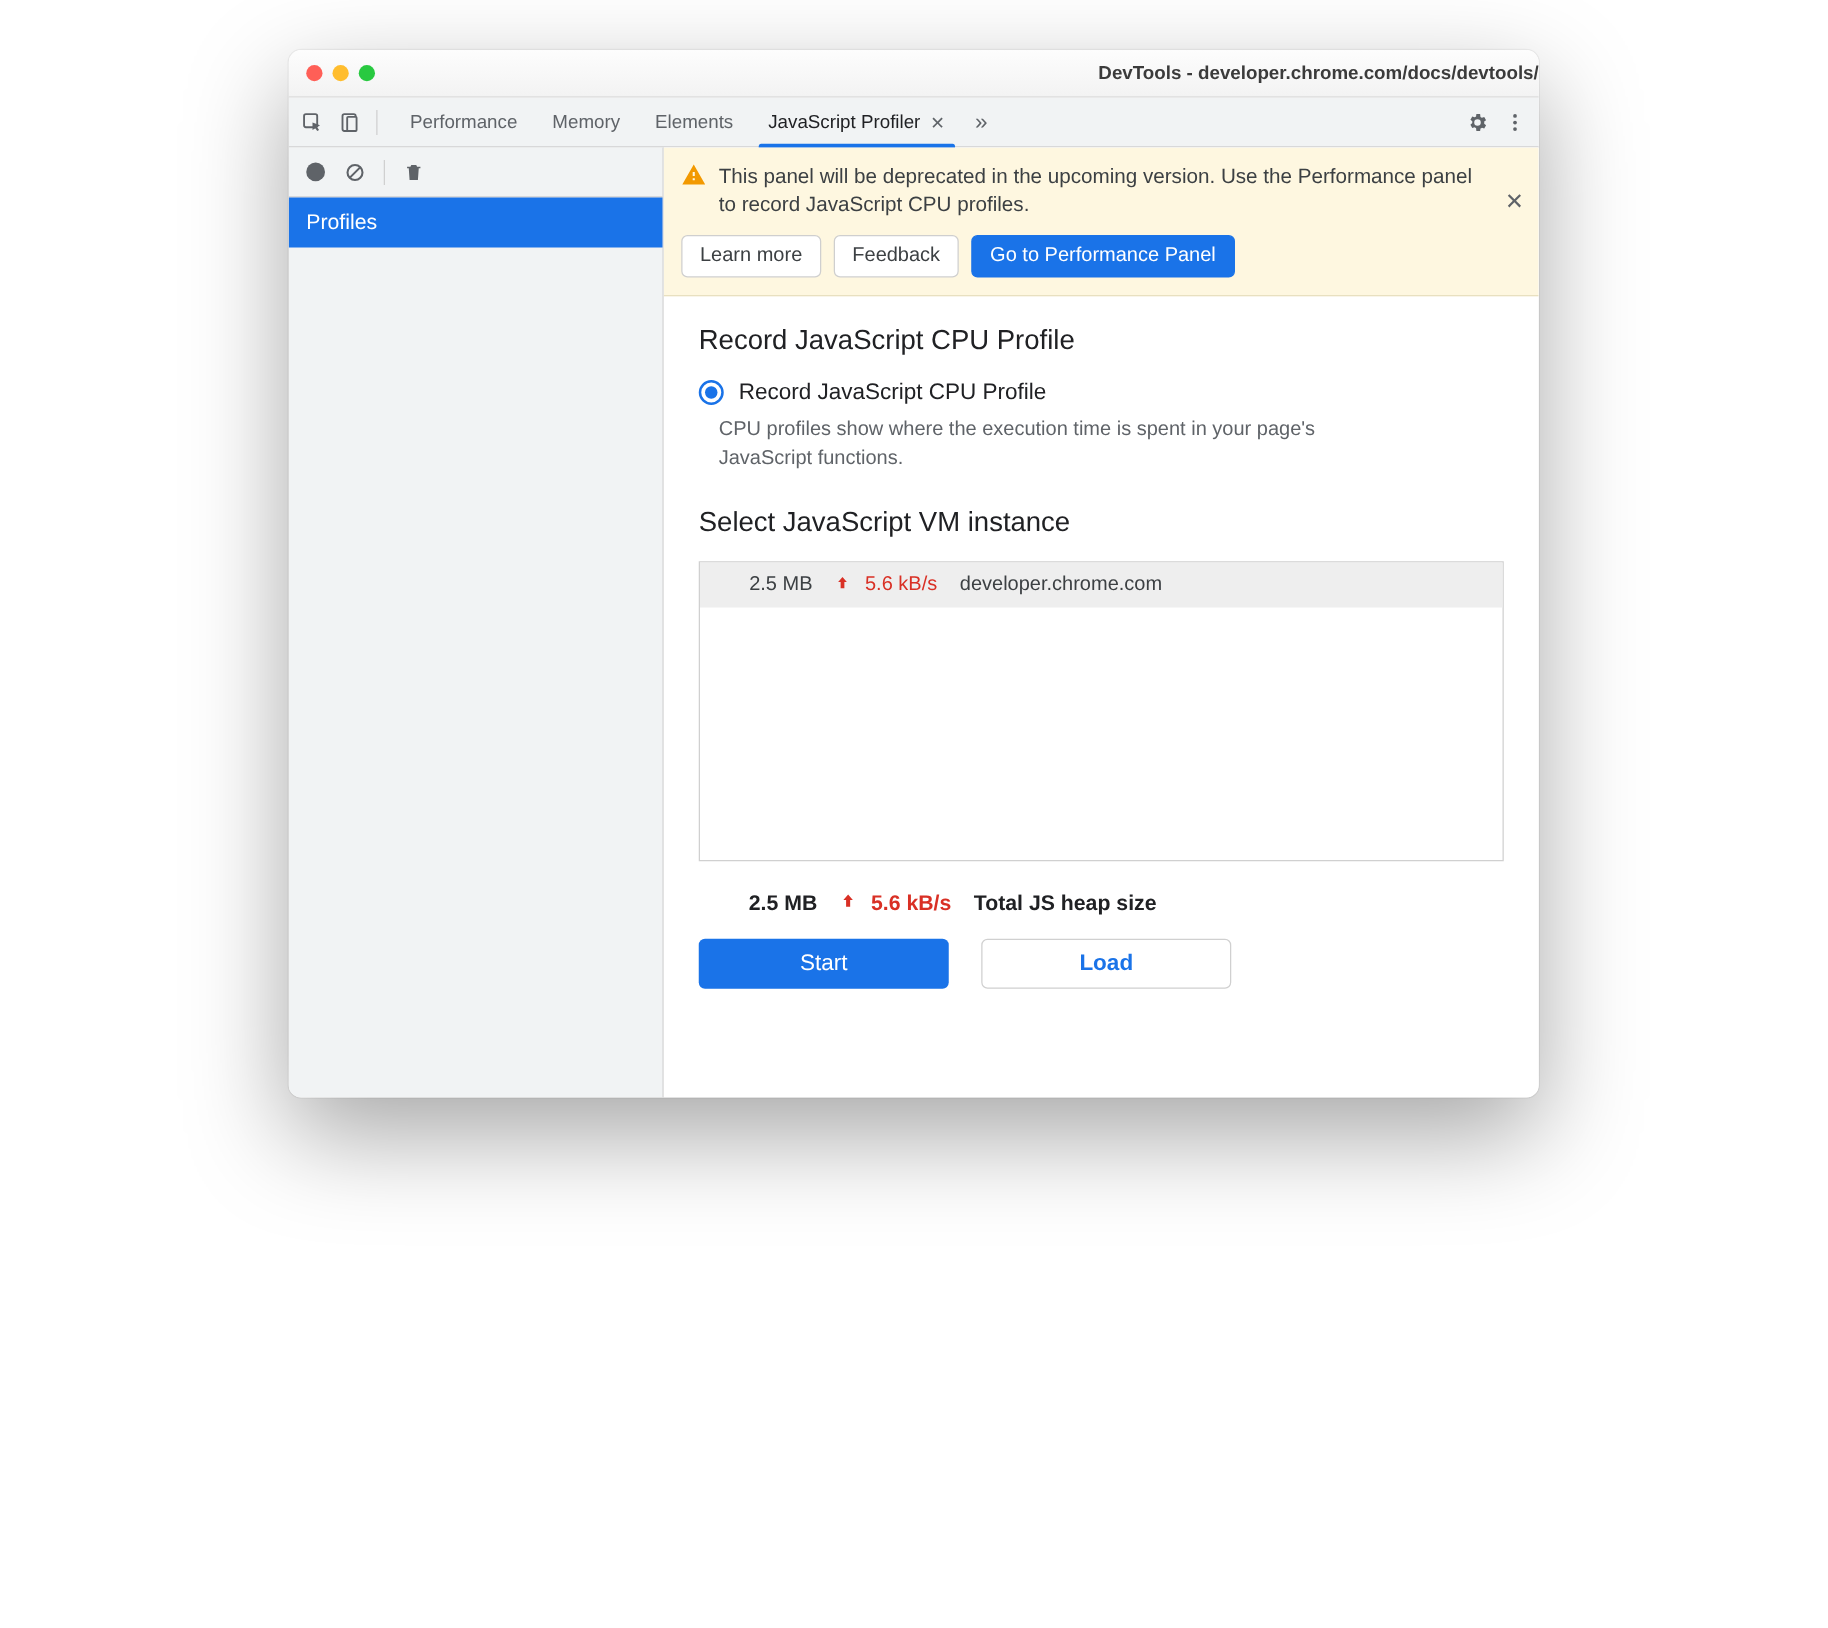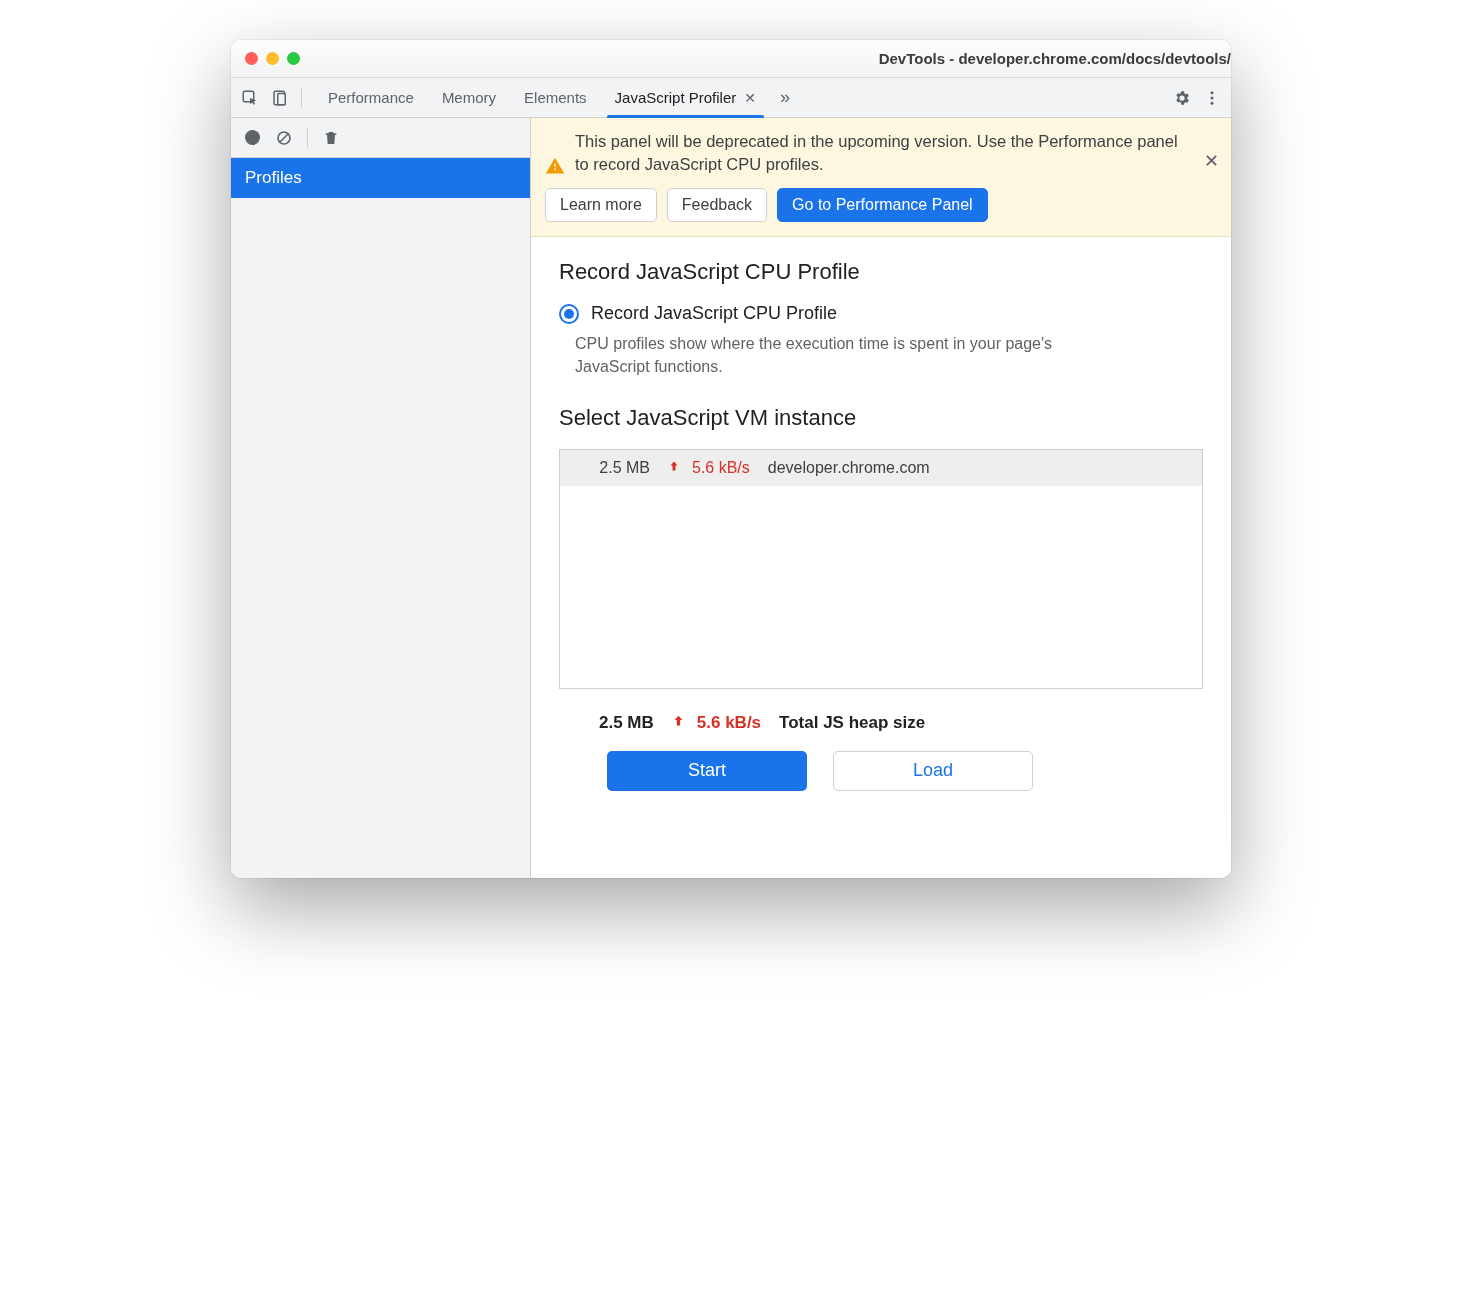--- a/index.html
+++ b/index.html
@@ -76,21 +76,21 @@
   .sidebar-item {
     background:#1a73e8; color:#fff; font-size:17px; padding:10px 14px;
     cursor:pointer;
   }
   
   .content { flex:1; display:flex; flex-direction:column; background:#fff; overflow:hidden;}
   .banner {
     background:#fef7e0; border-bottom:1px solid #e8e0c0;
     padding:12px 14px 14px 14px; position:relative;
   }
-  .banner-row { display:flex; align-items:flex-end; gap:10px; }
+  .banner-row { display:flex; align-items:flex-start; gap:10px; }
   .warn-icon { flex-shrink:0; color:#f29900; }
   .banner-text { font-size:16.5px; color:#3c4043; line-height:1.4; padding-right:24px;}
   .banner-close { position:absolute; right:12px; top:32px; color:#5f6368; cursor:pointer; font-size:18px;}
   .banner-buttons { display:flex; gap:10px; margin-top:12px; margin-left:0px;}
   .btn-outline {
     background:#fff; border:1px solid #cfcfcf; border-radius:5px;
     padding:7px 14px; font-size:16px; color:#3c4043; cursor:pointer;
   }
   .btn-primary {
     background:#1a73e8; border:1px solid #1a73e8; border-radius:5px;
@@ -110,24 +110,24 @@
     border:1px solid #d0d0d0; height:240px; background:#fff; margin-bottom:18px;
   }
   .vm-row {
     height:36px; background:#eeeeee; display:flex; align-items:center;
     font-size:16px; color:#3c4043; padding:0 12px; gap:18px;
   }
   .vm-size { width:78px; text-align:right;}
   .rate { color:#d93025; display:flex; align-items:flex-start; gap:12px; font-weight:500;}
   .total-row { display:flex; align-items:center; gap:18px; font-size:17px; padding:6px 0 18px 40px; color:#202124;}
   .total-row .label { color:#202124;}
-  .action-row { display:flex; gap:26px;margin-left:48px;}
+  .action-row { display:flex; gap:26px;}
   .btn-action {
     width:200px; height:40px; border-radius:5px; font-size:18px; cursor:pointer;
-    display:flex; align-items:center; justify-content:center;
+    display:flex; align-items:center; justify-content:center;font-weight:bold;
   }
   .btn-start { background:#1a73e8; color:#fff; border:none; font-weight:500;}
   .btn-load { background:#fff; color:#1a73e8; border:1px solid #d0d0d0;}
   svg { display:block; }
 </style>
 </head>
 <body>
 
 <div class="window">
 

